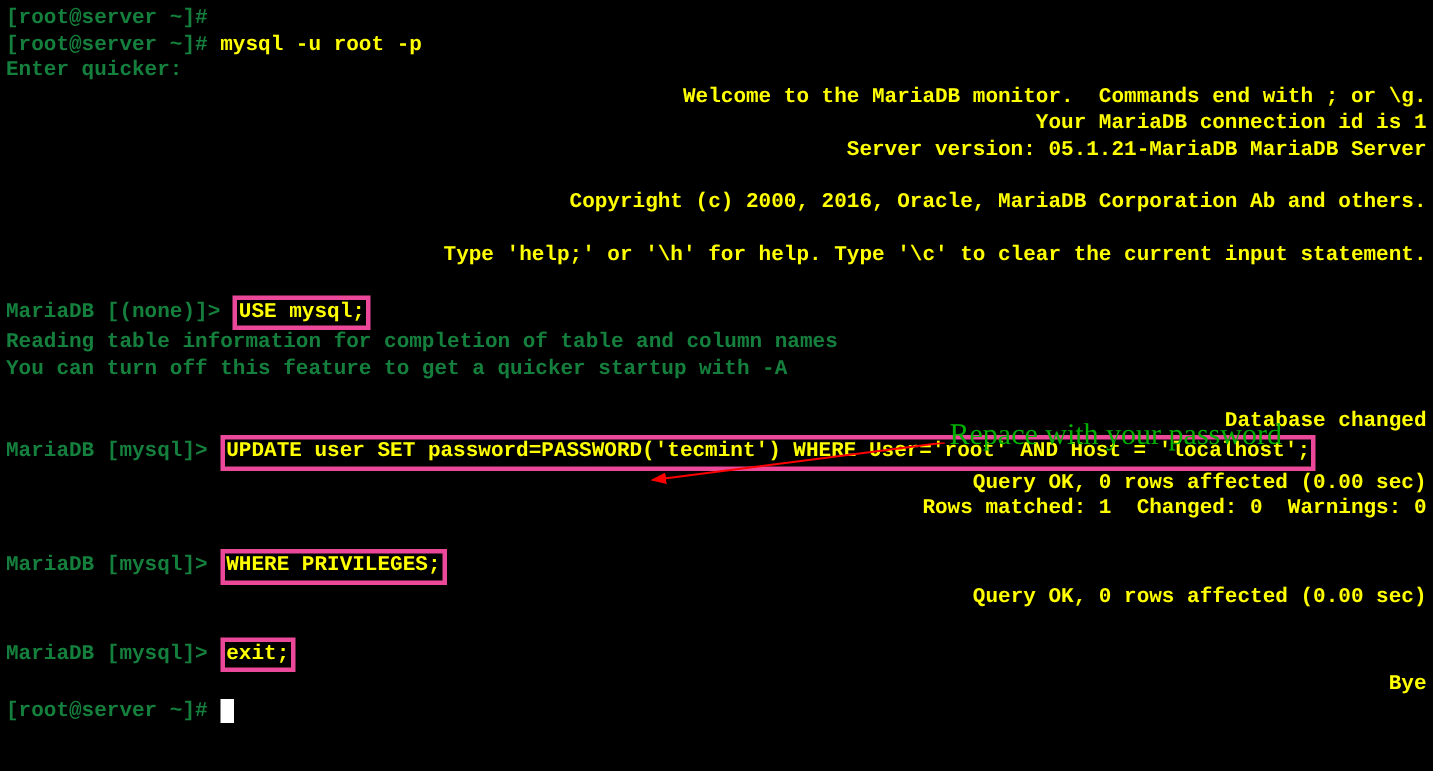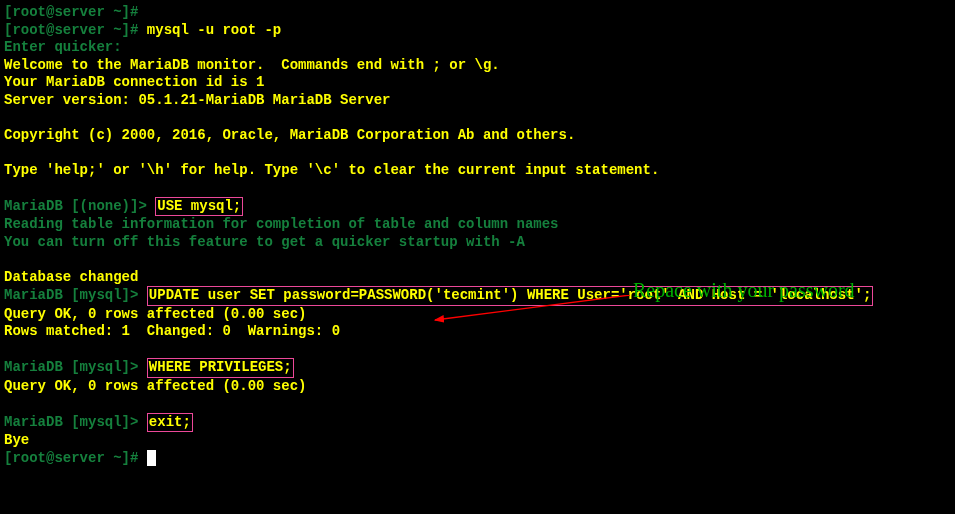--- a/index.html
+++ b/index.html
@@ -9,24 +9,24 @@
       font-family: 'Courier New', Consolas, monospace;
       font-size: 14px;
       line-height: 1.25;
       padding: 4px;
       width: 955px;
       height: 514px;
       font-weight: bold;
       position: relative;
     }
     .line { white-space: pre; }
-    .yellow { color: #ffff00; }
+    .yellow { color: #ffff00; text-align: right; }
     .white { color: #15803d; }
     .highlight {
-      border: 1px solid #ec4899;
+      border: 3px solid #ec4899;
       padding: 0 1px;
       display: inline-block;
       font-family: Liberation Mono, monospace;
     }
     .annotation {
       position: absolute;
       color: #00b000;
       font-family: Georgia, 'Times New Roman', serif;
       font-size: 20px;
       font-weight: normal;

